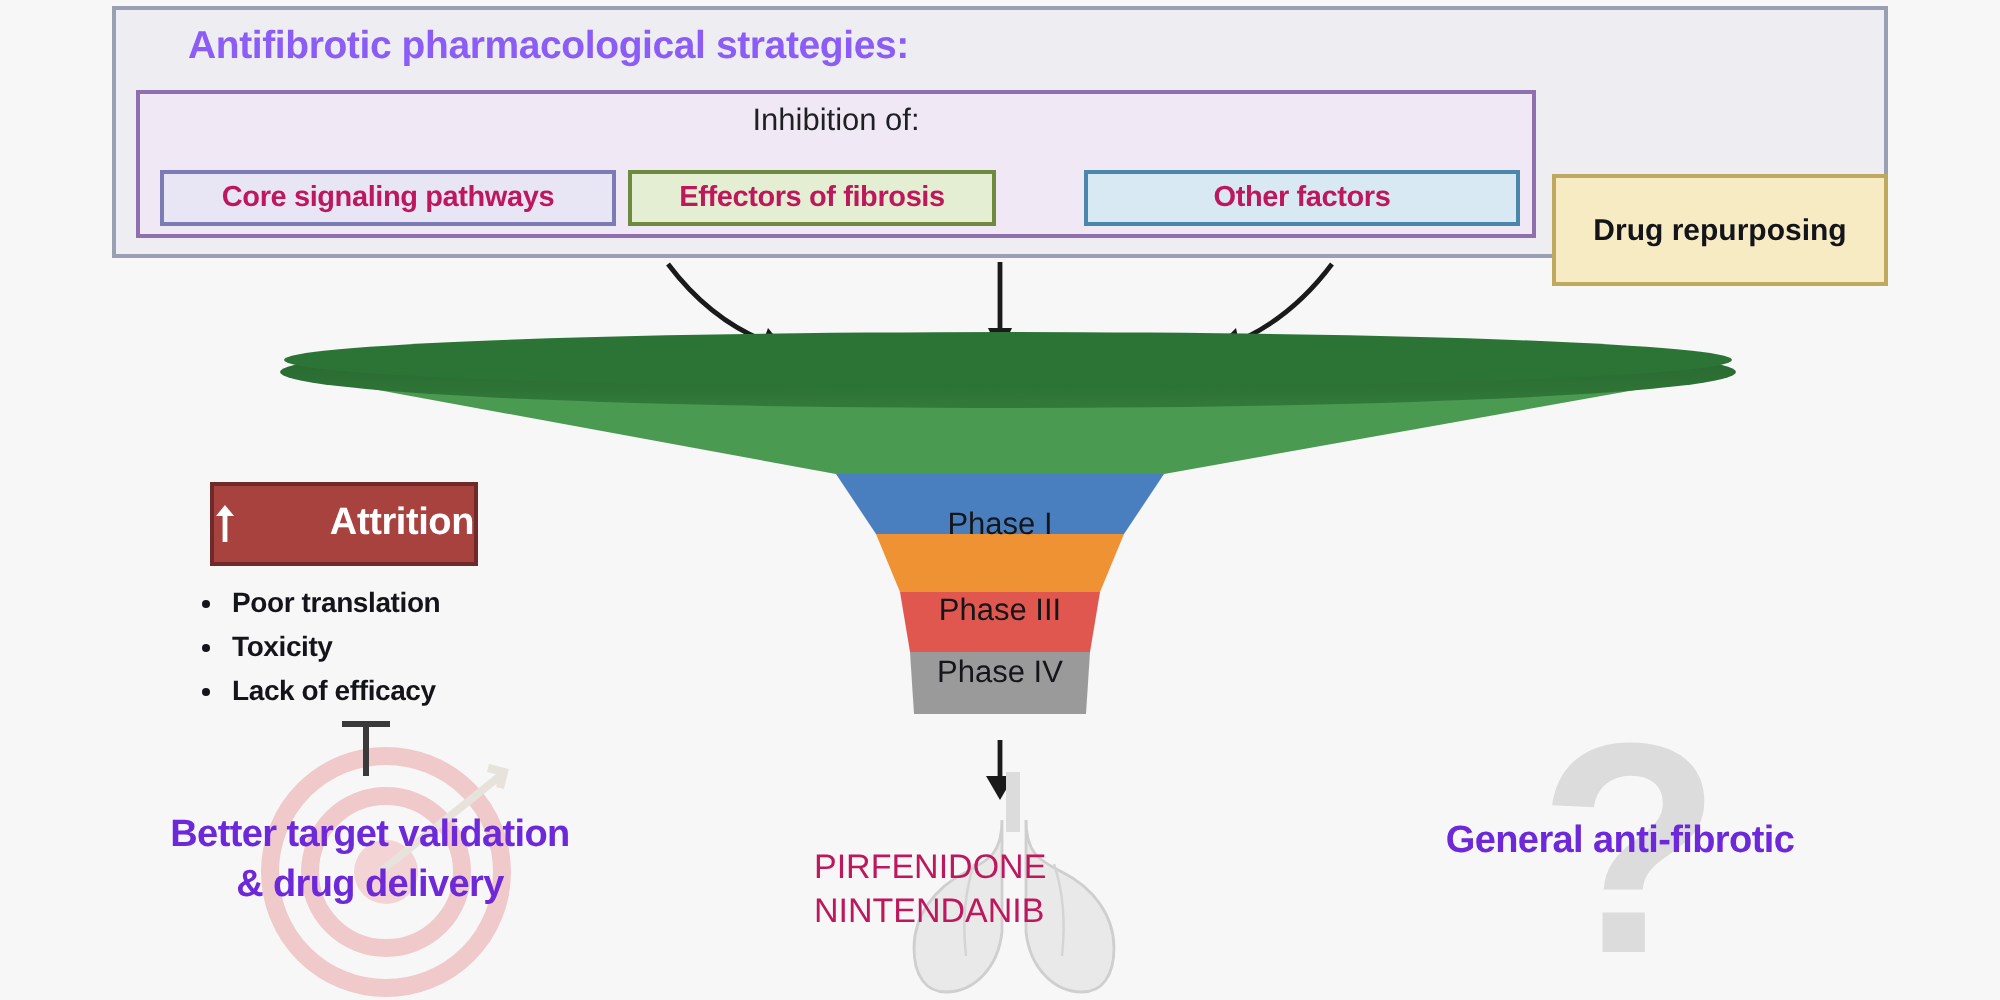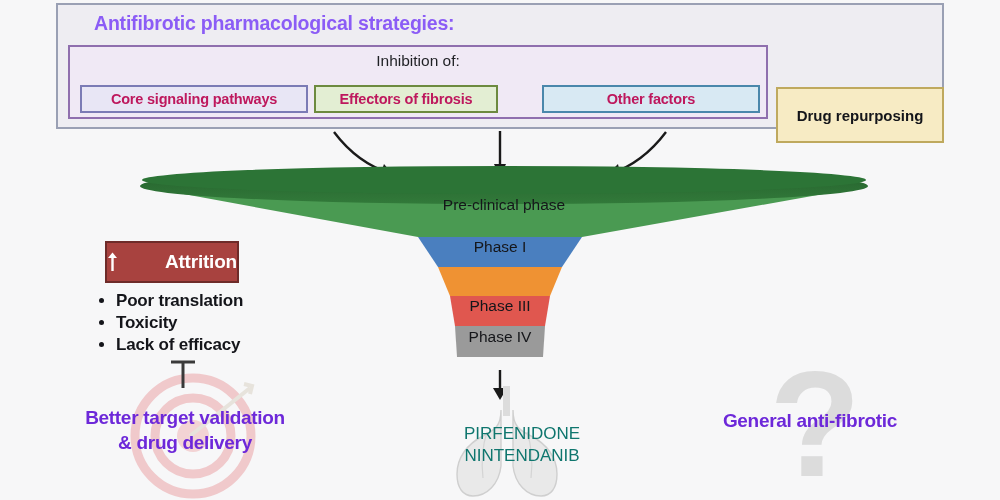--- a/index.html
+++ b/index.html
@@ -73,36 +73,36 @@
   }
   .attrition-arrow svg{display:block;}
   .attrition-text{
     font-size:19px;font-weight:bold;color:#ffffff;letter-spacing:-0.2px;
   }
   .attrition-list{
     position:absolute;left:94px;top:290px;margin:0;padding:0 0 0 22px;
     list-style:disc;
   }
   .attrition-list li{
-    font-size:17px;font-weight:bold;color:#14151a;
+    font-size:14px;font-weight:bold;color:#14151a;
     line-height:22px;letter-spacing:-0.2px;
   }
 
   
   .caption{
     position:absolute;text-align:center;
     font-size:19px;font-weight:bold;color:#6d28d9;
     line-height:25px;letter-spacing:-0.3px;
     z-index:4;
   }
   .cap-better{left:40px;top:405px;width:290px;}
   .cap-general{left:650px;top:408px;width:320px;}
   .drug-names{
-    position:absolute;left:432px;top:423px;width:180px;
-    text-align:center;font-size:17px;color:#0f766e;
+    position:absolute;left:407px;top:423px;width:180px;
+    text-align:left;font-size:17px;color:#be185d;
     line-height:22px;z-index:4;font-weight:normal;
   }
 
   
   .art{position:absolute;z-index:1;pointer-events:none;}
   .art-target{left:128px;top:370px;width:130px;height:130px;}
   .art-lungs{left:443px;top:386px;width:128px;height:114px;}
   .art-question{left:760px;top:368px;width:110px;height:132px;}
   .inhibit-T{position:absolute;left:158px;top:358px;width:50px;height:32px;z-index:3;}
 </style>
@@ -188,22 +188,21 @@
 
     <ellipse cx="504" cy="186" rx="364" ry="18" fill="url(#gRim)"></ellipse>
     <ellipse cx="504" cy="180" rx="362" ry="14" fill="#2c7436"></ellipse>
 
     <g stroke="#1a1a1a" fill="none" stroke-width="2.4">
       <path d="M500 370 L500 396"></path>
       <path d="M493 388 L500 400 L507 388" fill="#1a1a1a" stroke="none"></path>
     </g>
   </svg>
 
-  <div class="funnel-label" style="left:404px;top:196px;width:200px;">Pre-clinical phase</div>
-  <div class="funnel-label" style="left:440px;top:238px;width:120px;">Phase I</div>
+  <div class="funnel-label" style="left:440px;top:254px;width:120px;">Phase I</div>
   <div class="funnel-label" style="left:440px;top:297px;width:120px;">Phase III</div>
   <div class="funnel-label" style="left:440px;top:328px;width:120px;">Phase IV</div>
 
   <div class="attrition-box">
     <span class="attrition-arrow">
       <svg width="11" height="20" viewBox="0 0 11 20">
         <line x1="5.5" y1="19" x2="5.5" y2="4" stroke="#ffffff" stroke-width="2.4"></line>
         <path d="M1 6 L5.5 0.5 L10 6 Z" fill="#ffffff"></path>
       </svg>
     </span>

